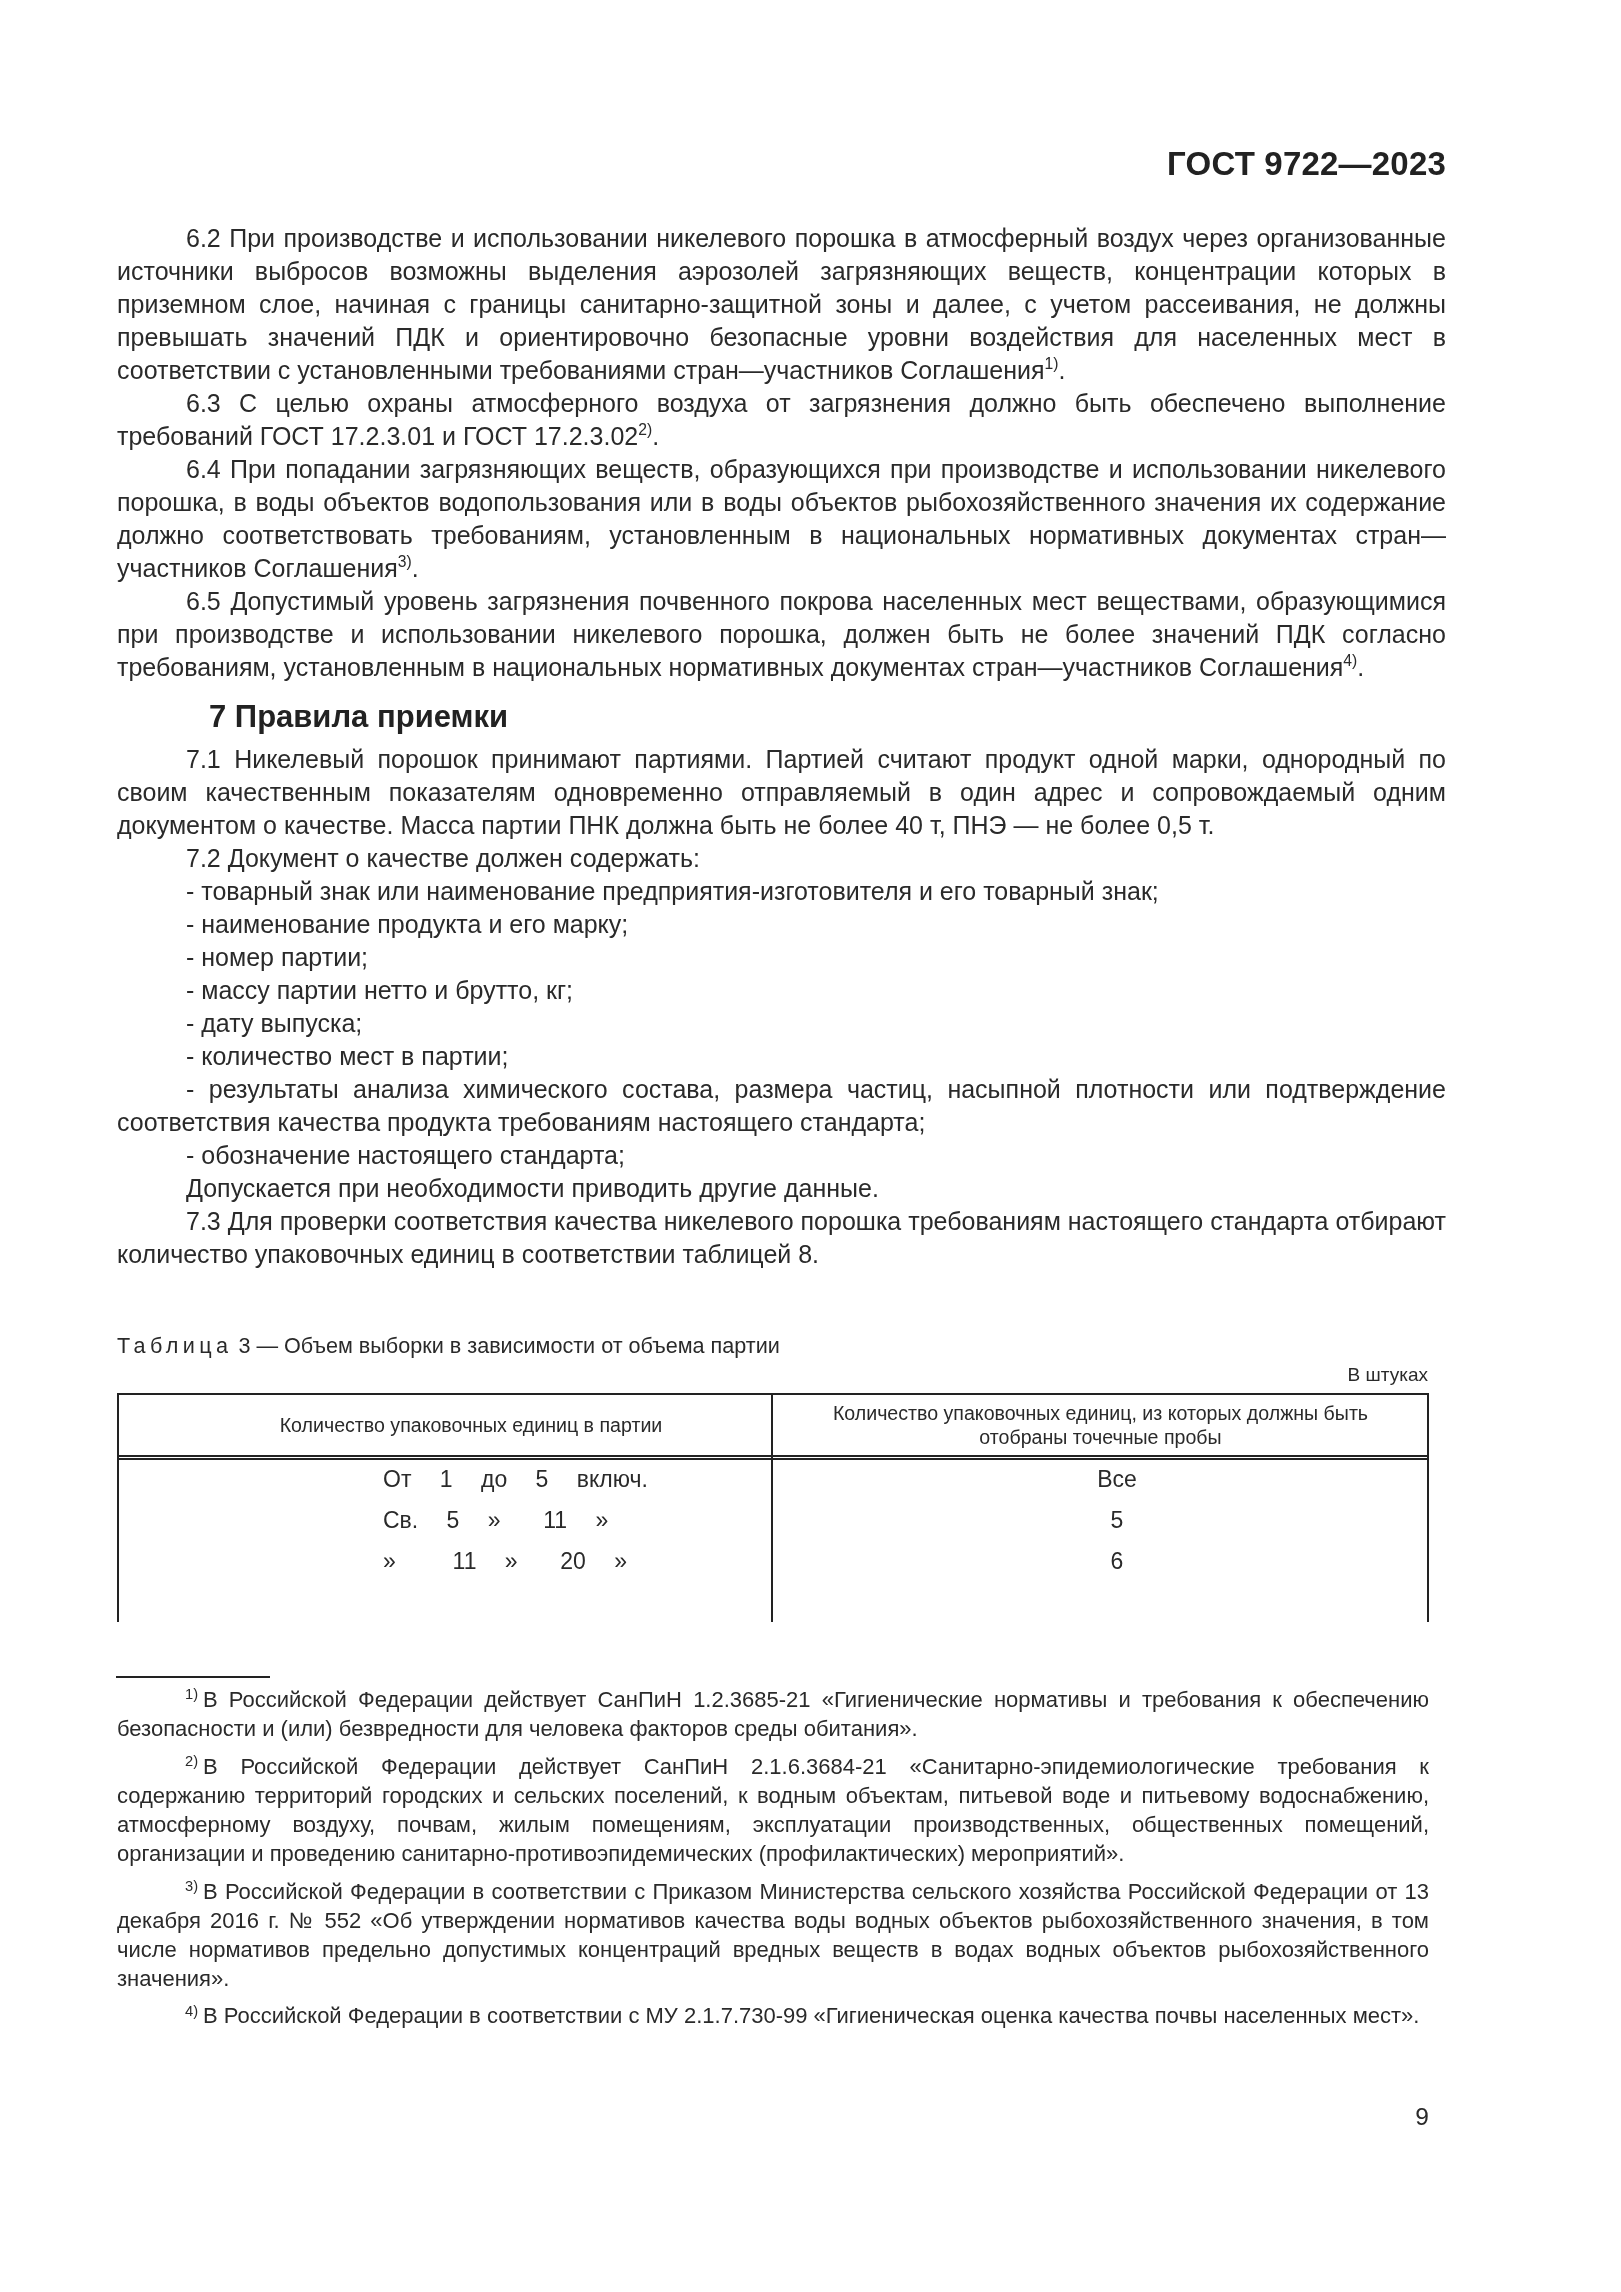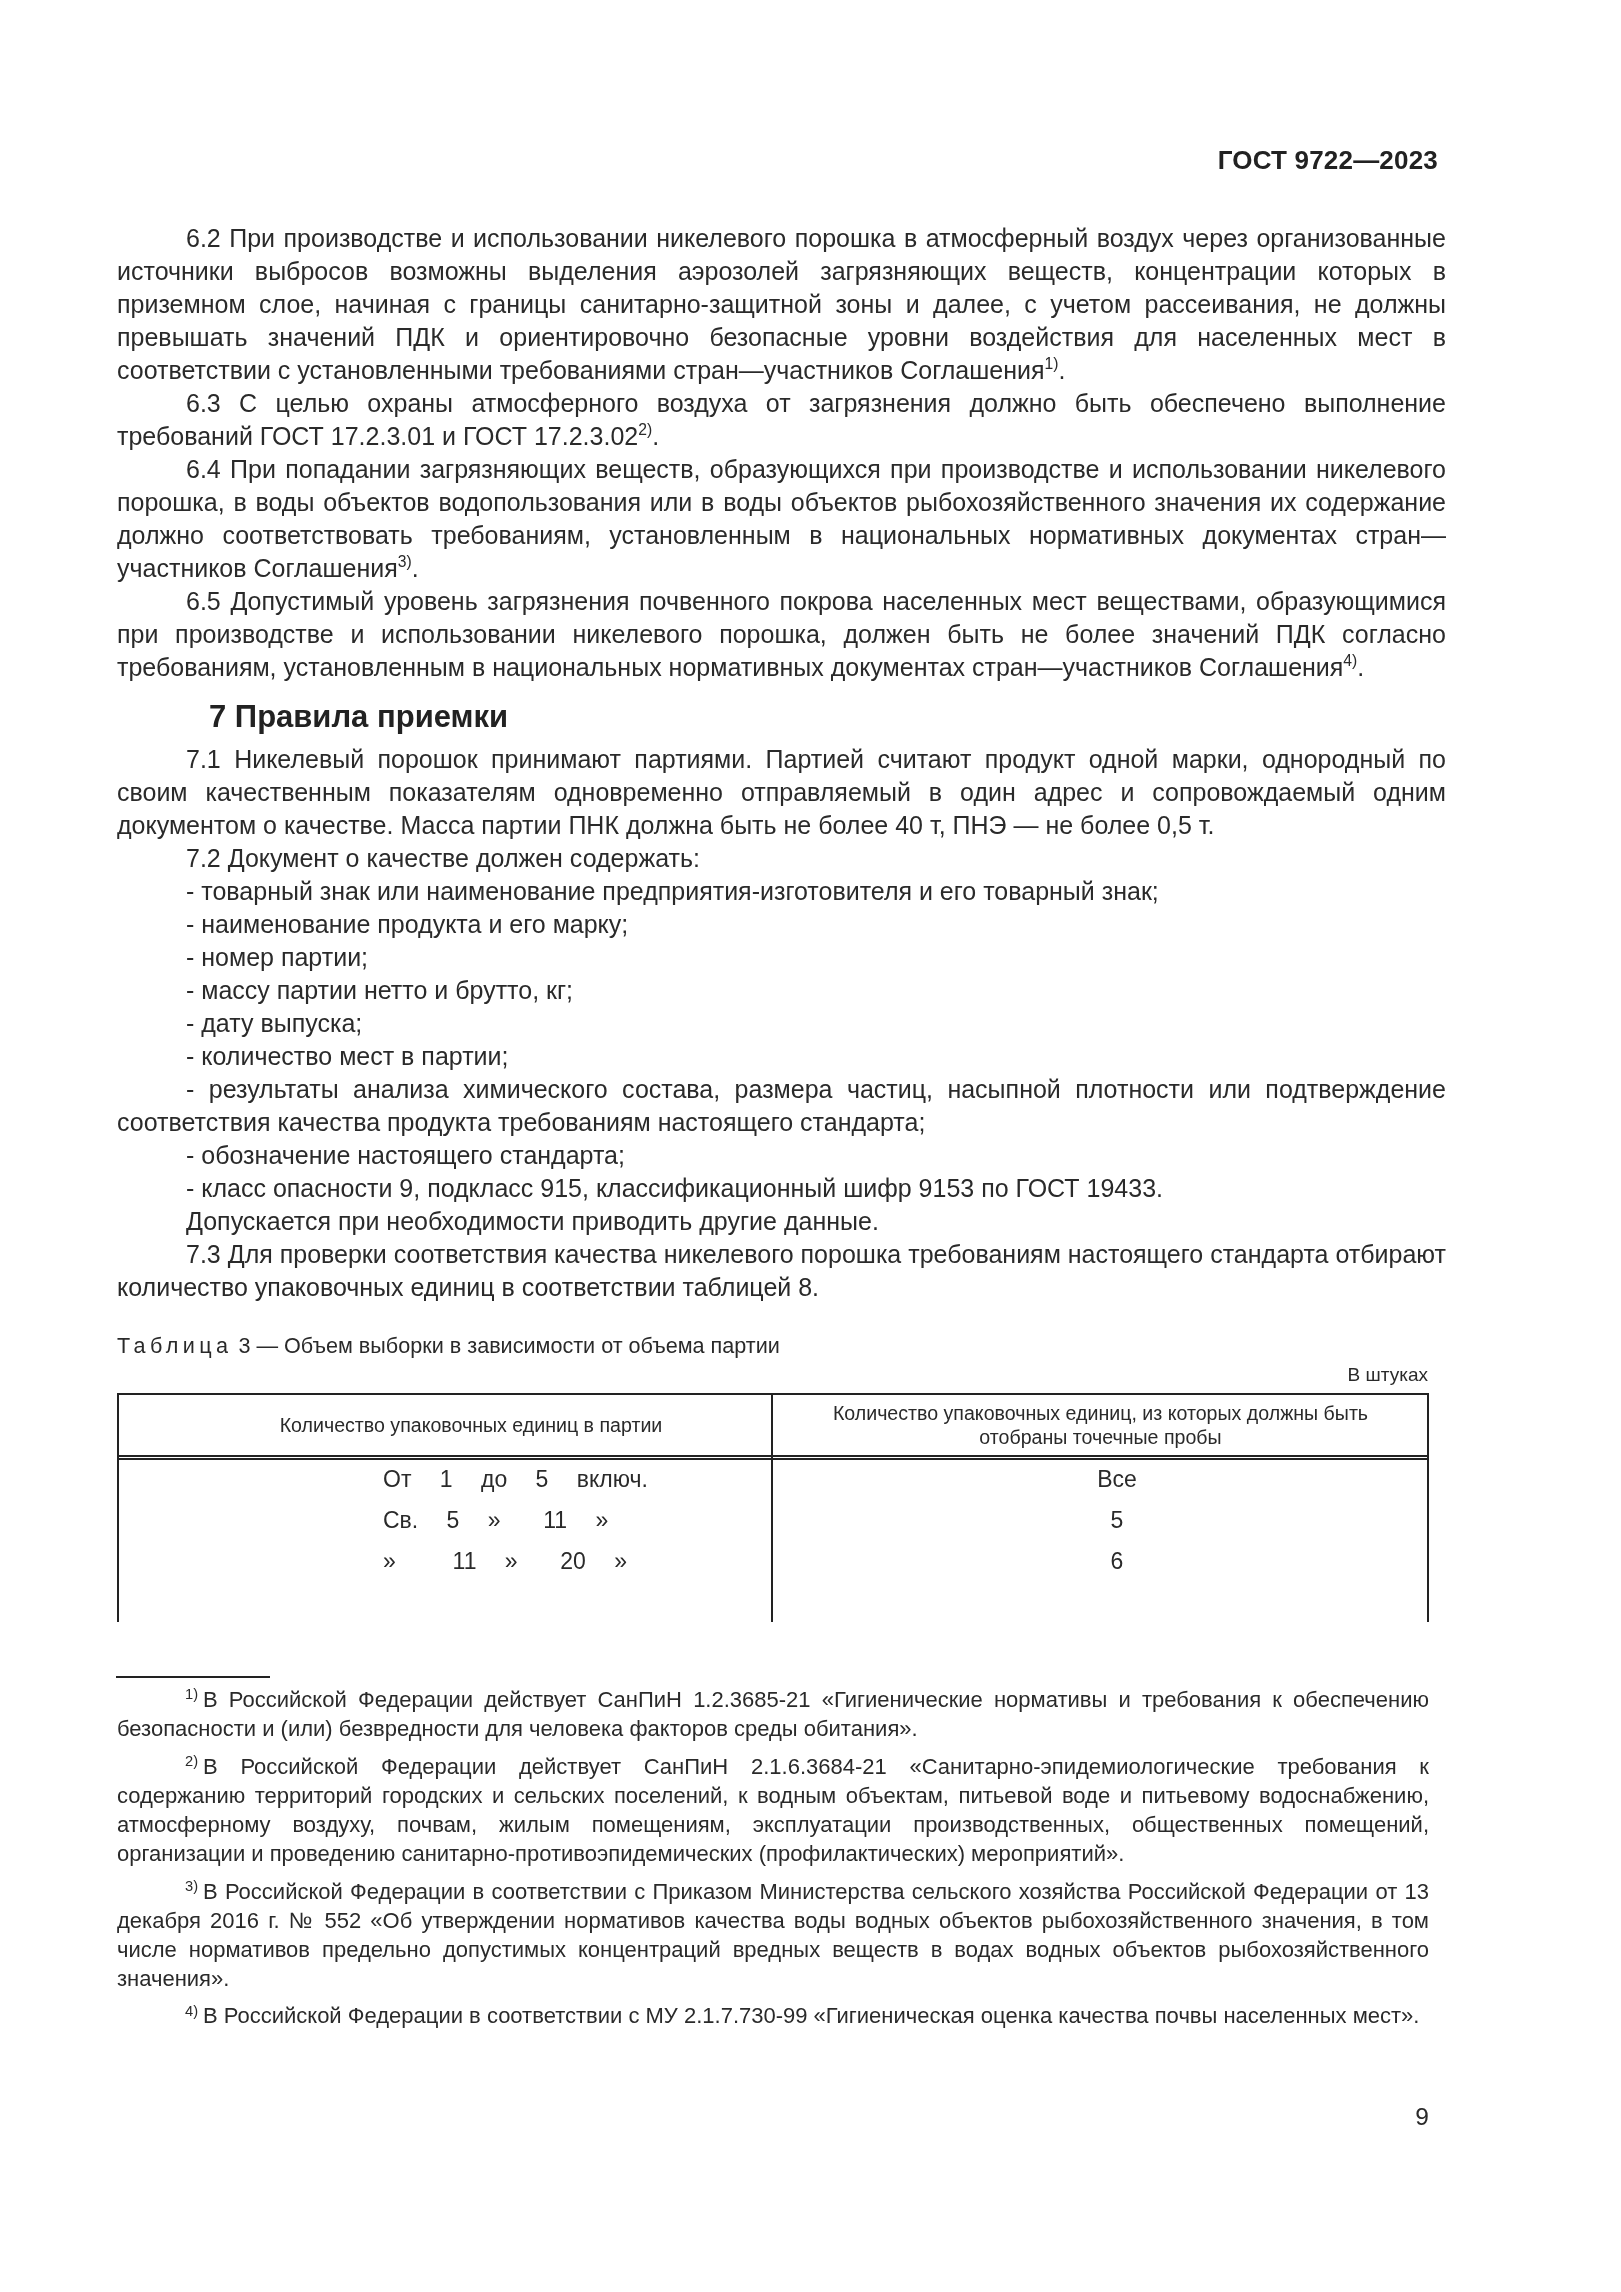--- a/index.html
+++ b/index.html
@@ -1,22 +1,22 @@
 <!DOCTYPE html>
 <html><head>
 <meta charset="utf-8">
 <style>
   html, body { margin: 0; padding: 0; background: #ffffff; }
   body {
     width: 1621px; height: 2293px; position: relative; overflow: hidden;
     font-family: "Liberation Sans", sans-serif; color: #2a2a2a;
   }
   .page-header {
-    position: absolute; top: 145px; right: 183px;
-    font-weight: bold; font-size: 26px; letter-spacing: 0.2px; color: #222;
+    position: absolute; top: 145px; right: 175px;
+    font-weight: bold; font-size: 33px; letter-spacing: 0.2px; color: #222;
   }
   .body-text {
     position: absolute; left: 117px; width: 1329px; top: 222px;
     font-size: 25px; line-height: 33px;
   }
   .para { text-align: justify; text-indent: 69px; margin: 0; }
   .list-item { margin: 0; text-indent: 69px; text-align: justify; }
   .fn-ref { font-size: 15.7px; vertical-align: 9.8px; line-height: 0; }
   h2.section {
     margin: 11.8px 0 5.9px 0; padding-left: 92px;
@@ -84,21 +84,20 @@
   <p class="para">7.2 Документ о качестве должен содержать:</p>
   <div>
     <p class="list-item">- товарный знак или наименование предприятия-изготовителя и его товарный знак;</p>
     <p class="list-item">- наименование продукта и его марку;</p>
     <p class="list-item">- номер партии;</p>
     <p class="list-item">- массу партии нетто и брутто, кг;</p>
     <p class="list-item">- дату выпуска;</p>
     <p class="list-item">- количество мест в партии;</p>
     <p class="list-item">- результаты анализа химического состава, размера частиц, насыпной плотности или подтверждение соответствия качества продукта требованиям настоящего стандарта;</p>
     <p class="list-item">- обозначение настоящего стандарта;</p>
-    <p class="list-item">- класс опасности 9, подкласс 915, классификационный шифр 9153 по ГОСТ 19433.</p>
   </div>
   <p class="para">Допускается при необходимости приводить другие данные.</p>
   <p class="para">7.3 Для проверки соответствия качества никелевого порошка требованиям настоящего стандарта отбирают количество упаковочных единиц в соответствии таблицей 8.</p>
 </div>
 
 <div class="table-caption">
   <span class="spaced">Таблица</span>
   <span>3 — Объем выборки в зависимости от объема партии</span>
 </div>
 <div class="table-units">В штуках</div>

